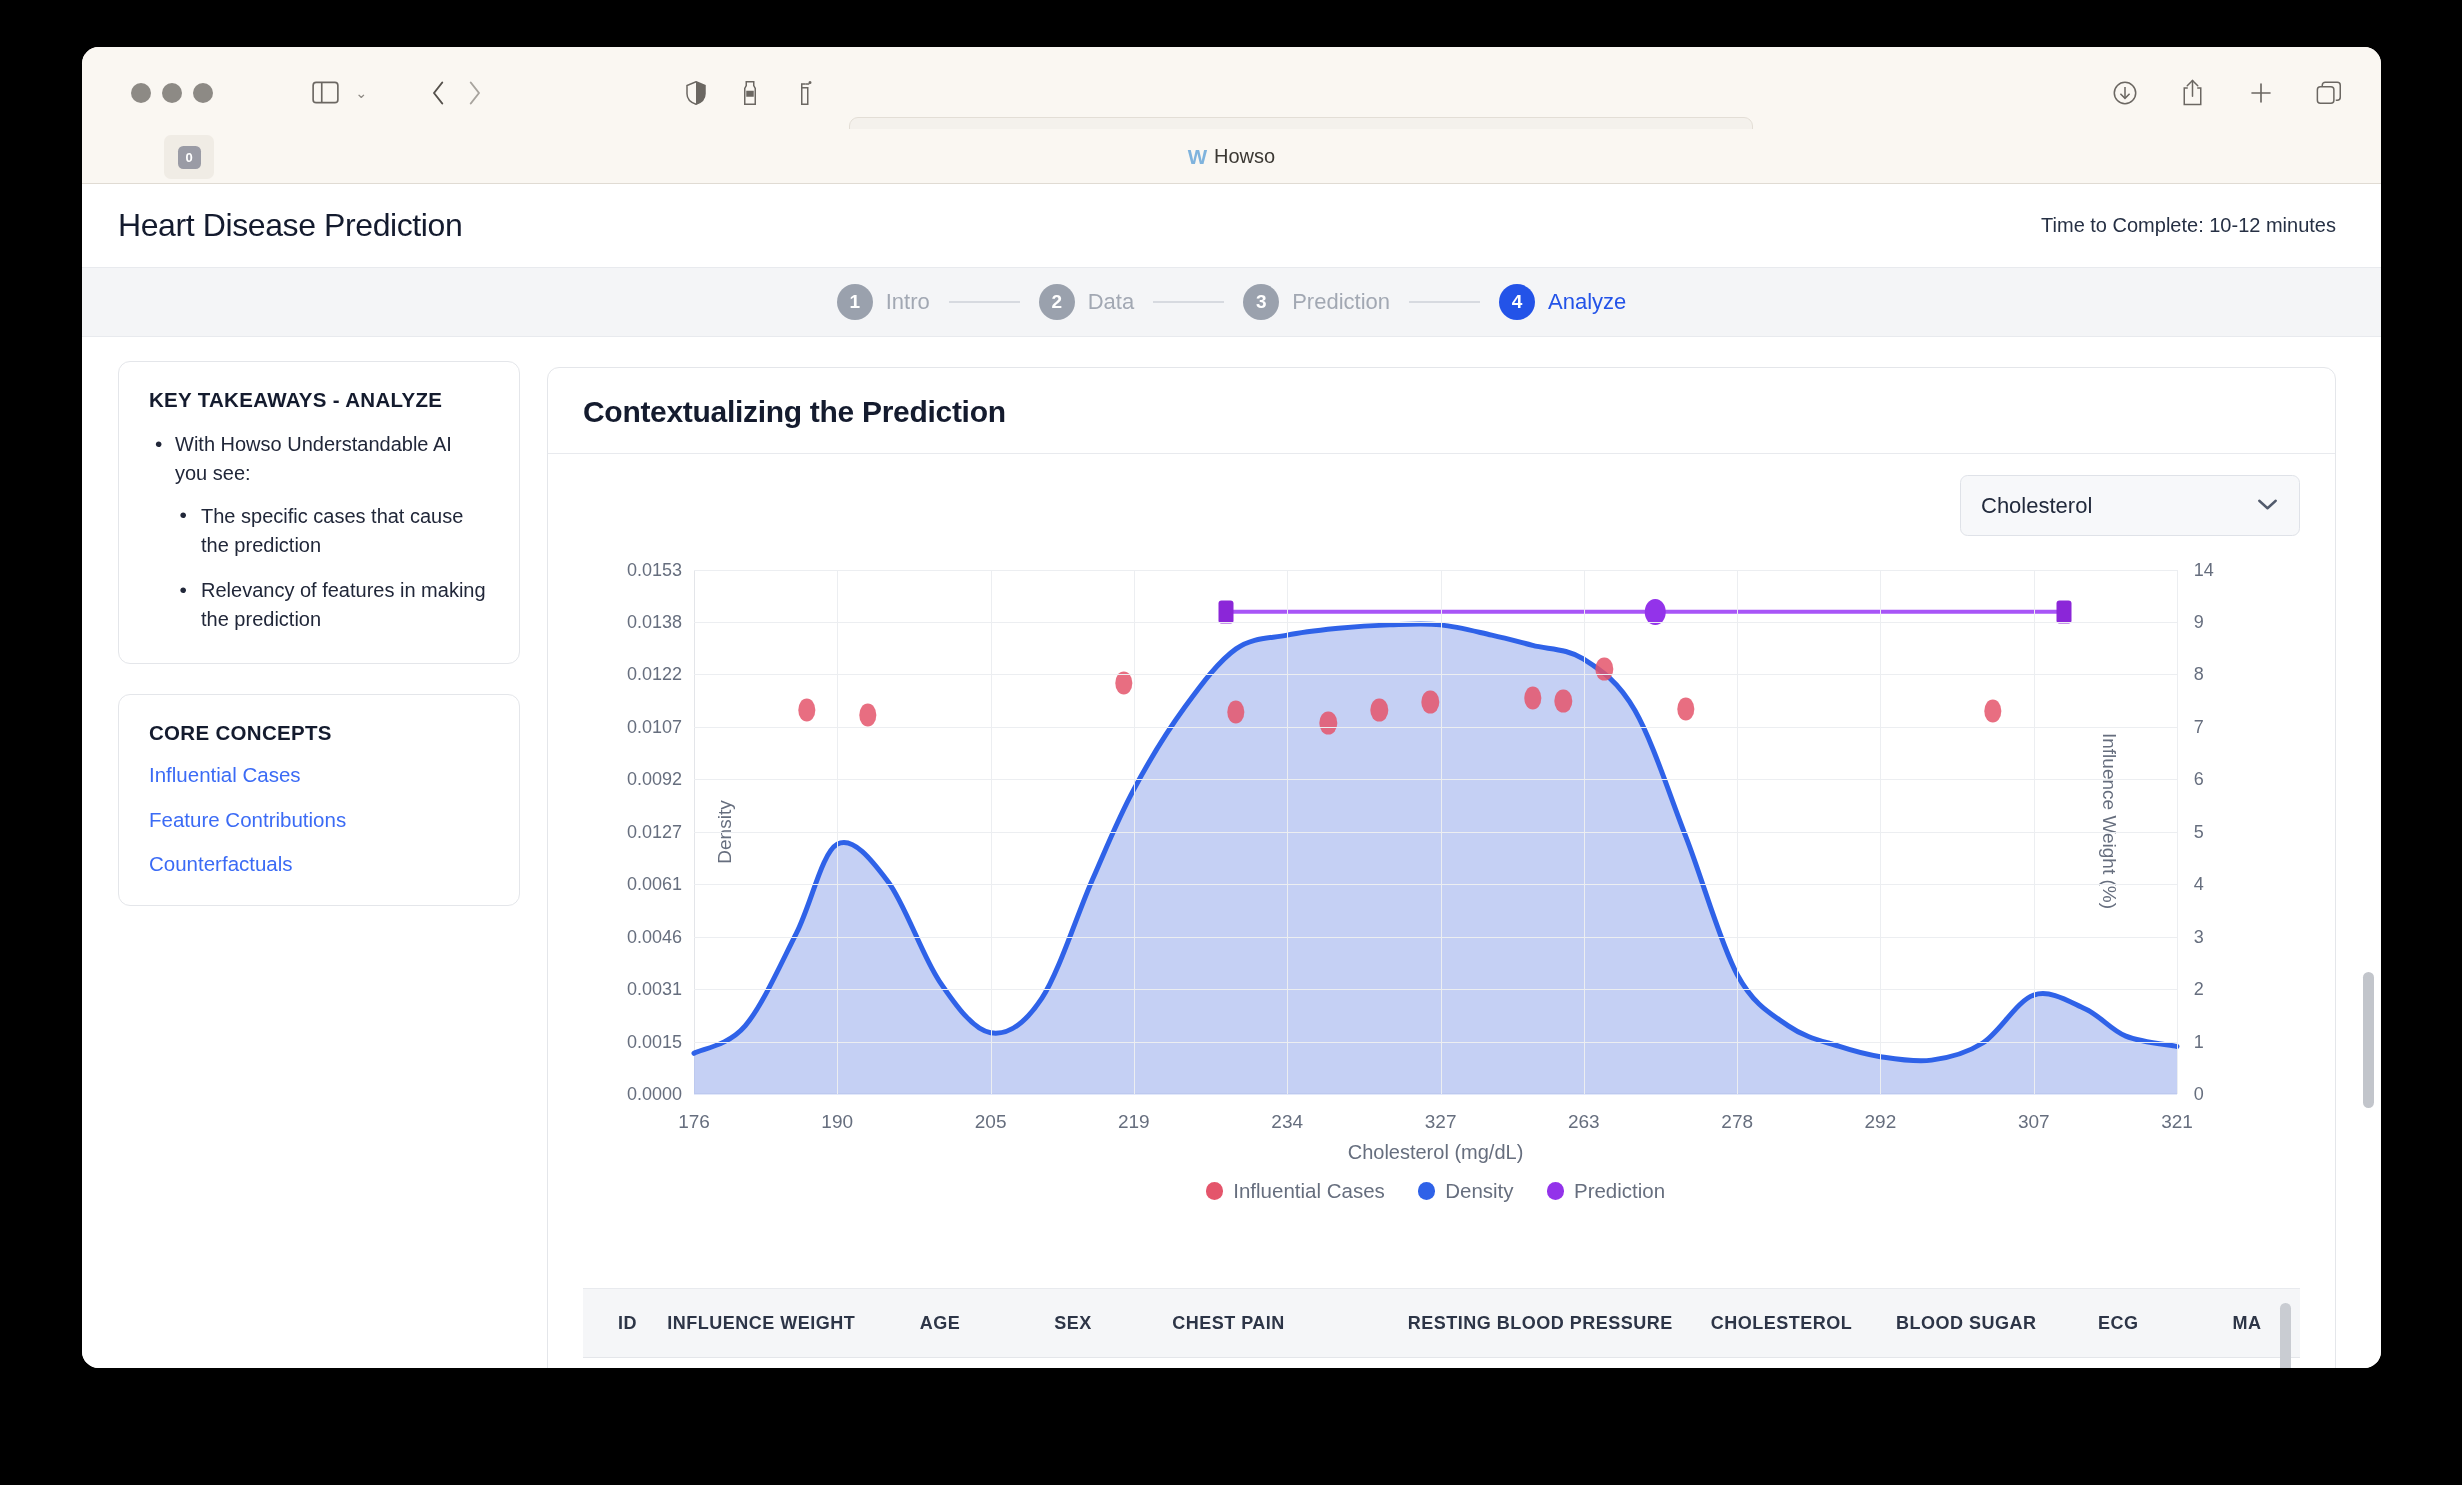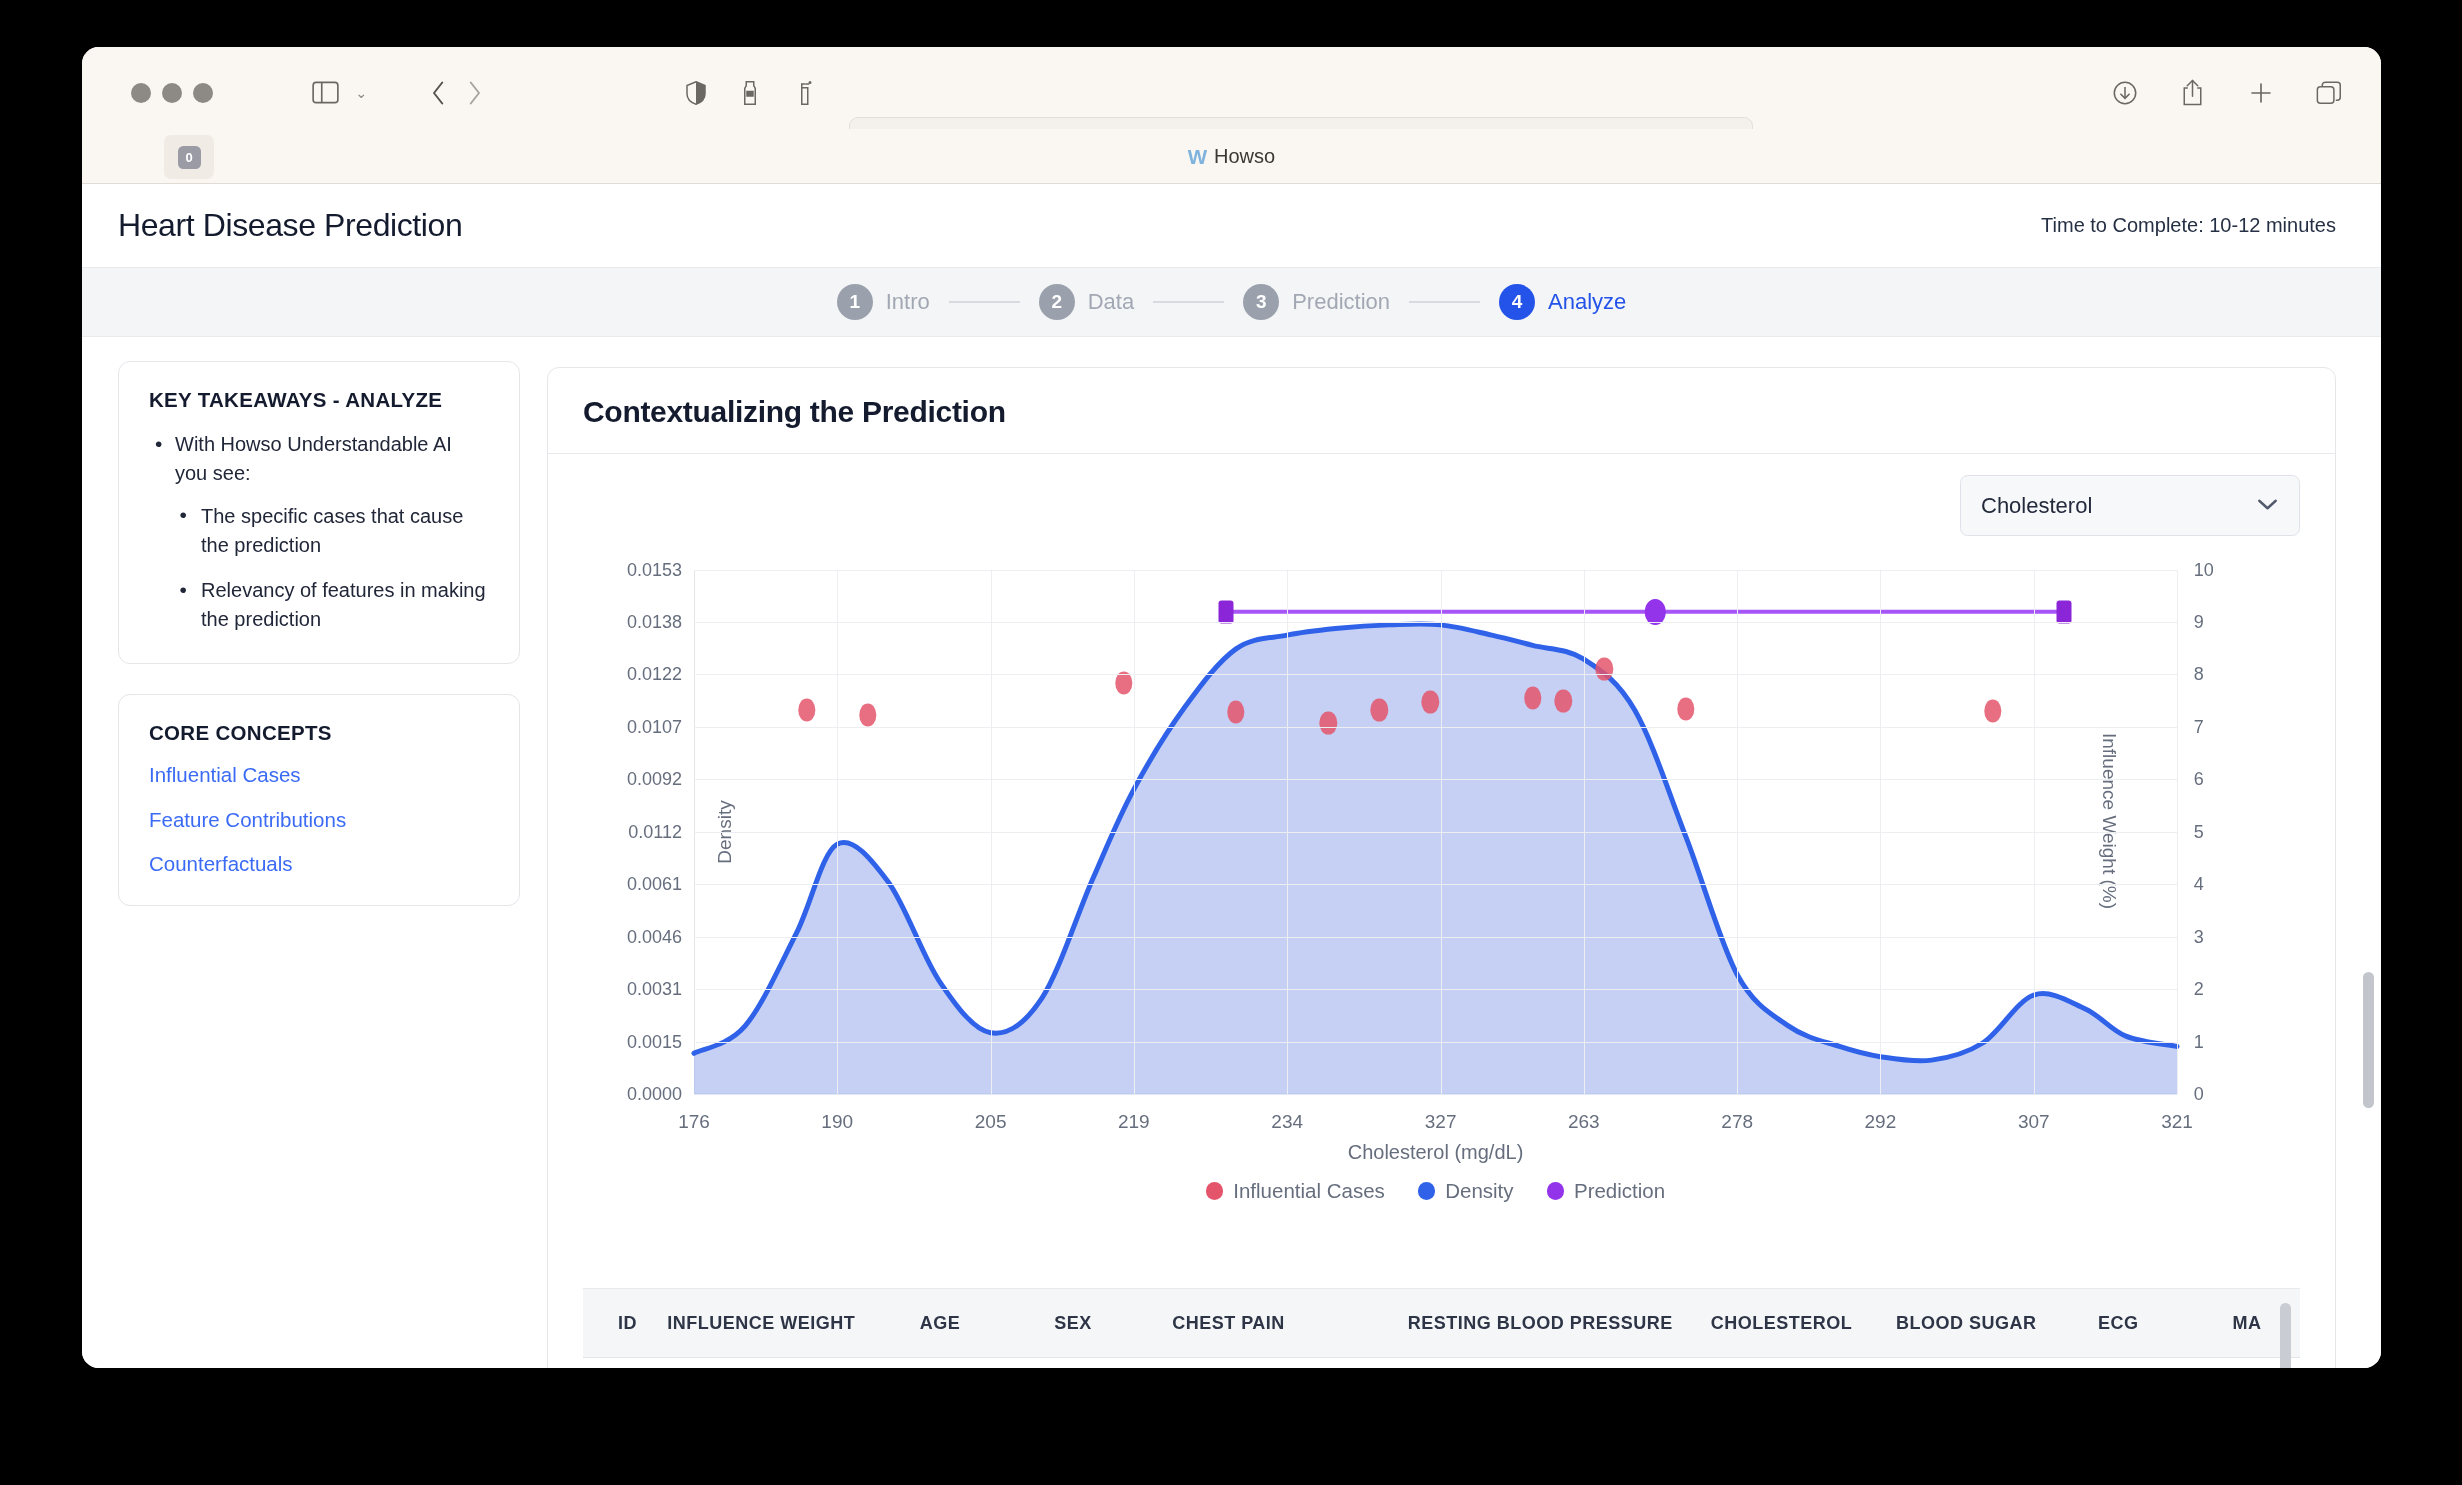--- a/index.html
+++ b/index.html
@@ -393,42 +393,42 @@
             <div class="ytick" style="top: 100%;">0.0000</div>
                 <div class="grid-h" style="top: 90%;"></div>
                 <div class="ytick" style="top: 90%;">0.0015</div>
                 <div class="grid-h" style="top: 80%;"></div>
                 <div class="ytick" style="top: 80%;">0.0031</div>
                 <div class="grid-h" style="top: 70%;"></div>
                 <div class="ytick" style="top: 70%;">0.0046</div>
                 <div class="grid-h" style="top: 60%;"></div>
                 <div class="ytick" style="top: 60%;">0.0061</div>
                 <div class="grid-h" style="top: 50%;"></div>
-                <div class="ytick" style="top: 50%;">0.0112</div>
+                <div class="ytick" style="top: 50%;">0.0127</div>
                 <div class="grid-h" style="top: 40%;"></div>
                 <div class="ytick" style="top: 40%;">0.0092</div>
                 <div class="grid-h" style="top: 30%;"></div>
                 <div class="ytick" style="top: 30%;">0.0107</div>
                 <div class="grid-h" style="top: 20%;"></div>
                 <div class="ytick" style="top: 20%;">0.0122</div>
                 <div class="grid-h" style="top: 10%;"></div>
                 <div class="ytick" style="top: 10%;">0.0138</div>
                 <div class="grid-h" style="top: 0%;"></div>
                 <div class="ytick" style="top: 0%;">0.0153</div>
                 <div class="ytick-r" style="top: 100%;">0</div>
                 <div class="ytick-r" style="top: 90%;">1</div>
                 <div class="ytick-r" style="top: 80%;">2</div>
                 <div class="ytick-r" style="top: 70%;">3</div>
                 <div class="ytick-r" style="top: 60%;">4</div>
                 <div class="ytick-r" style="top: 50%;">5</div>
                 <div class="ytick-r" style="top: 40%;">6</div>
                 <div class="ytick-r" style="top: 30%;">7</div>
                 <div class="ytick-r" style="top: 20%;">8</div>
                 <div class="ytick-r" style="top: 10%;">9</div>
-                <div class="ytick-r" style="top: 0%;">10</div>
+                <div class="ytick-r" style="top: 0%;">14</div>
                 <div class="xtick" style="left: 0%;">176</div>
                 <div class="grid-v" style="left: 9.65517%;"></div>
                 <div class="xtick" style="left: 9.65517%;">190</div>
                 <div class="grid-v" style="left: 20%;"></div>
                 <div class="xtick" style="left: 20%;">205</div>
                 <div class="grid-v" style="left: 29.6552%;"></div>
                 <div class="xtick" style="left: 29.6552%;">219</div>
                 <div class="grid-v" style="left: 40%;"></div>
                 <div class="xtick" style="left: 40%;">234</div>
                 <div class="grid-v" style="left: 50.3448%;"></div>

